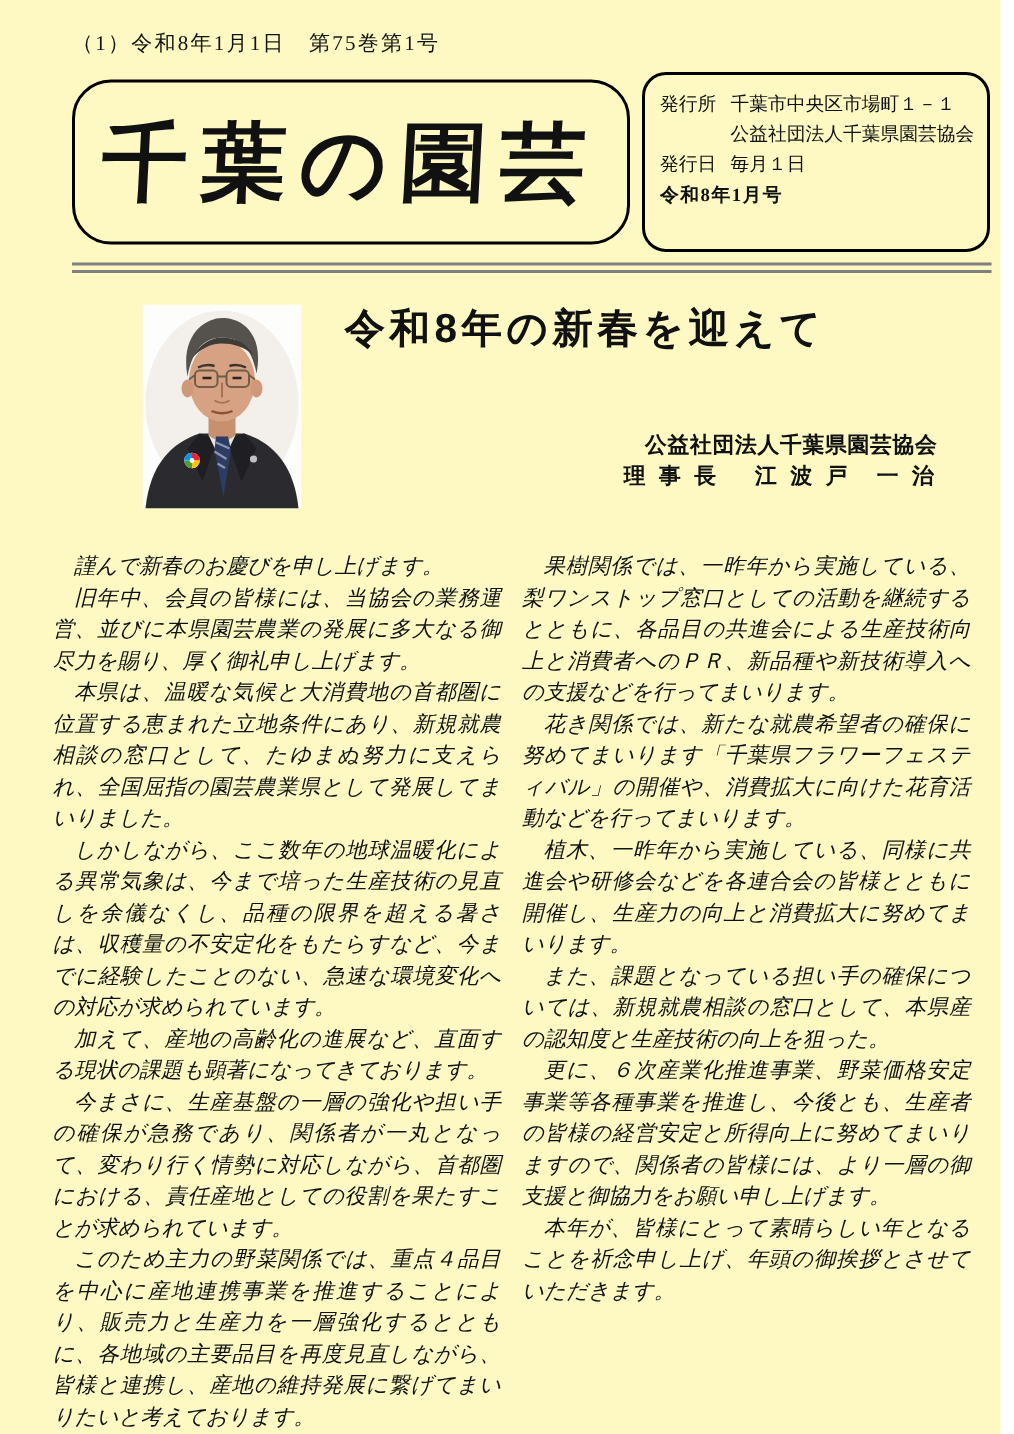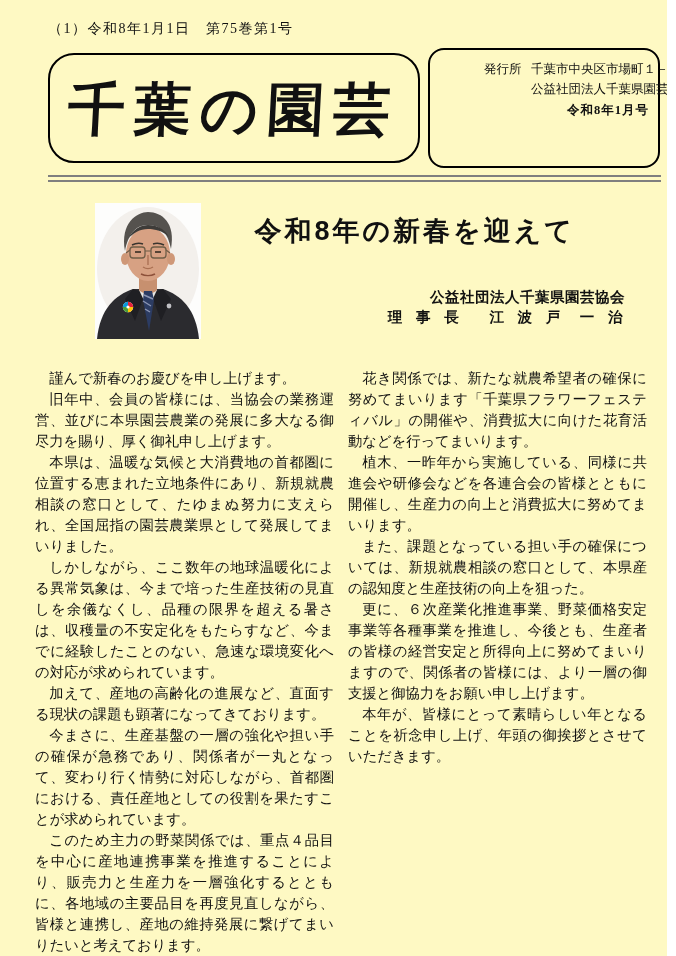--- a/index.html
+++ b/index.html
@@ -19,69 +19,73 @@
     font-family:"DejaVu Serif","Liberation Serif",serif;
     font-size:57px;font-weight:bold;letter-spacing:9px;
     transform:skewX(-3deg);white-space:nowrap;line-height:1;
   }
   .info-box{
     position:absolute;left:428px;top:48px;width:232px;height:120px;
     border:2px solid #000;border-radius:16px;
     padding:9px 9px 6px 10px;box-sizing:border-box;
     font-size:12.5px;line-height:20px;white-space:nowrap;
   }
-  .info-row{display:flex;margin-left:44px;}
+  .info-row{display:flex;}
   .info-label{width:40px;flex:0 0 40px;margin-right:7px;}
-  .info-issue{font-weight:bold;text-align:right;letter-spacing:1px;margin-top:1px;font-family:Liberation Serif, serif;}
+  .info-issue{font-weight:bold;text-align:left;letter-spacing:1px;margin-top:1px;font-family:Liberation Serif, serif;}
   .double-rule{
     position:absolute;left:48px;top:175px;width:613px;height:3px;
     border-top:2px solid #7f7f7f;border-bottom:2px solid #7f7f7f;
   }
   .portrait{
     position:absolute;left:95px;top:203px;width:106px;height:136px;
   }
   .heading{
-    position:absolute;left:205px;top:213px;width:370px;margin:0;
+    position:absolute;left:205px;top:201px;width:370px;margin:0;
     font-family:"Liberation Sans","DejaVu Sans",sans-serif;
-    font-size:27px;font-weight:bold;letter-spacing:3px;text-align:right;
+    font-size:27px;font-weight:bold;letter-spacing:3px;text-align:center;
     white-space:nowrap;
   }
   .byline{
     position:absolute;right:42px;top:287px;width:260px;text-align:right;
     font-family:"Liberation Sans","DejaVu Sans",sans-serif;
     font-weight:bold;font-size:14.5px;line-height:20px;white-space:nowrap;
   }
   .byline-org{letter-spacing:0.5px;}
-  .byline-name{letter-spacing:2.5px;margin-top:1px;font-family:Liberation Mono, monospace;}
+  .byline-name{letter-spacing:2.5px;margin-top:1px;}
   .body-columns{
     position:absolute;left:35px;top:368px;width:612px;
     display:flex;gap:14px;
   }
   .column{flex:1 1 0;font-size:14.3px;line-height:21px;text-align:justify;}
-  .column p{margin:0;text-indent:1em;}
+  .column p{margin:0;text-indent:1em;font-style:italic;}
 </style>
 </head>
 <body>
 
 <div class="page">
 
   <div class="issue-line">（1）令和8年1月1日　第75巻第1号</div>
 
   <div class="title-box">
     <span class="masthead-title">千葉の園芸</span>
   </div>
 
   <div class="info-box">
     <div class="info-row">
       <span class="info-label">発行所</span>
       <span>千葉市中央区市場町１－１</span>
     </div>
     <div class="info-row">
       <span class="info-label"></span>
       <span>公益社団法人千葉県園芸協会</span>
+    </div>
+    <div class="info-row">
+      <span class="info-label">発行日</span>
+      <span>毎月１日</span>
     </div>
     <div class="info-issue">令和8年1月号</div>
   </div>
 
   <div class="double-rule"></div>
 
   <div class="portrait">
     <svg viewBox="0 0 106 136" width="106" height="136">
       <rect width="106" height="136" fill="#fdfdfc"></rect>
       <ellipse cx="53" cy="66" rx="51" ry="62" fill="#f3f0ec"></ellipse>
@@ -139,20 +143,21 @@
     <div class="column">
         <p>謹んで新春のお慶びを申し上げます。</p>
         <p>旧年中、会員の皆様には、当協会の業務運営、並びに本県園芸農業の発展に多大なる御尽力を賜り、厚く御礼申し上げます。</p>
         <p>本県は、温暖な気候と大消費地の首都圏に位置する恵まれた立地条件にあり、新規就農相談の窓口として、たゆまぬ努力に支えられ、全国屈指の園芸農業県として発展してまいりました。</p>
         <p>しかしながら、ここ数年の地球温暖化による異常気象は、今まで培った生産技術の見直しを余儀なくし、品種の限界を超える暑さは、収穫量の不安定化をもたらすなど、今までに経験したことのない、急速な環境変化への対応が求められています。</p>
         <p>加えて、産地の高齢化の進展など、直面する現状の課題も顕著になってきております。</p>
         <p>今まさに、生産基盤の一層の強化や担い手の確保が急務であり、関係者が一丸となって、変わり行く情勢に対応しながら、首都圏における、責任産地としての役割を果たすことが求められています。</p>
         <p>このため主力の野菜関係では、重点４品目を中心に産地連携事業を推進することにより、販売力と生産力を一層強化するとともに、各地域の主要品目を再度見直しながら、皆様と連携し、産地の維持発展に繋げてまいりたいと考えております。</p>
       </div>
     <div class="column">
+        <p>果樹関係では、一昨年から実施している、梨ワンストップ窓口としての活動を継続するとともに、各品目の共進会による生産技術向上と消費者へのＰＲ、新品種や新技術導入への支援などを行ってまいります。</p>
         <p>花き関係では、新たな就農希望者の確保に努めてまいります「千葉県フラワーフェスティバル」の開催や、消費拡大に向けた花育活動などを行ってまいります。</p>
         <p>植木、一昨年から実施している、同様に共進会や研修会などを各連合会の皆様とともに開催し、生産力の向上と消費拡大に努めてまいります。</p>
         <p>また、課題となっている担い手の確保については、新規就農相談の窓口として、本県産の認知度と生産技術の向上を狙った。</p>
         <p>更に、６次産業化推進事業、野菜価格安定事業等各種事業を推進し、今後とも、生産者の皆様の経営安定と所得向上に努めてまいりますので、関係者の皆様には、より一層の御支援と御協力をお願い申し上げます。</p>
         <p>本年が、皆様にとって素晴らしい年となることを祈念申し上げ、年頭の御挨拶とさせていただきます。</p>
       </div>
   </div>
 
 </div>
 

